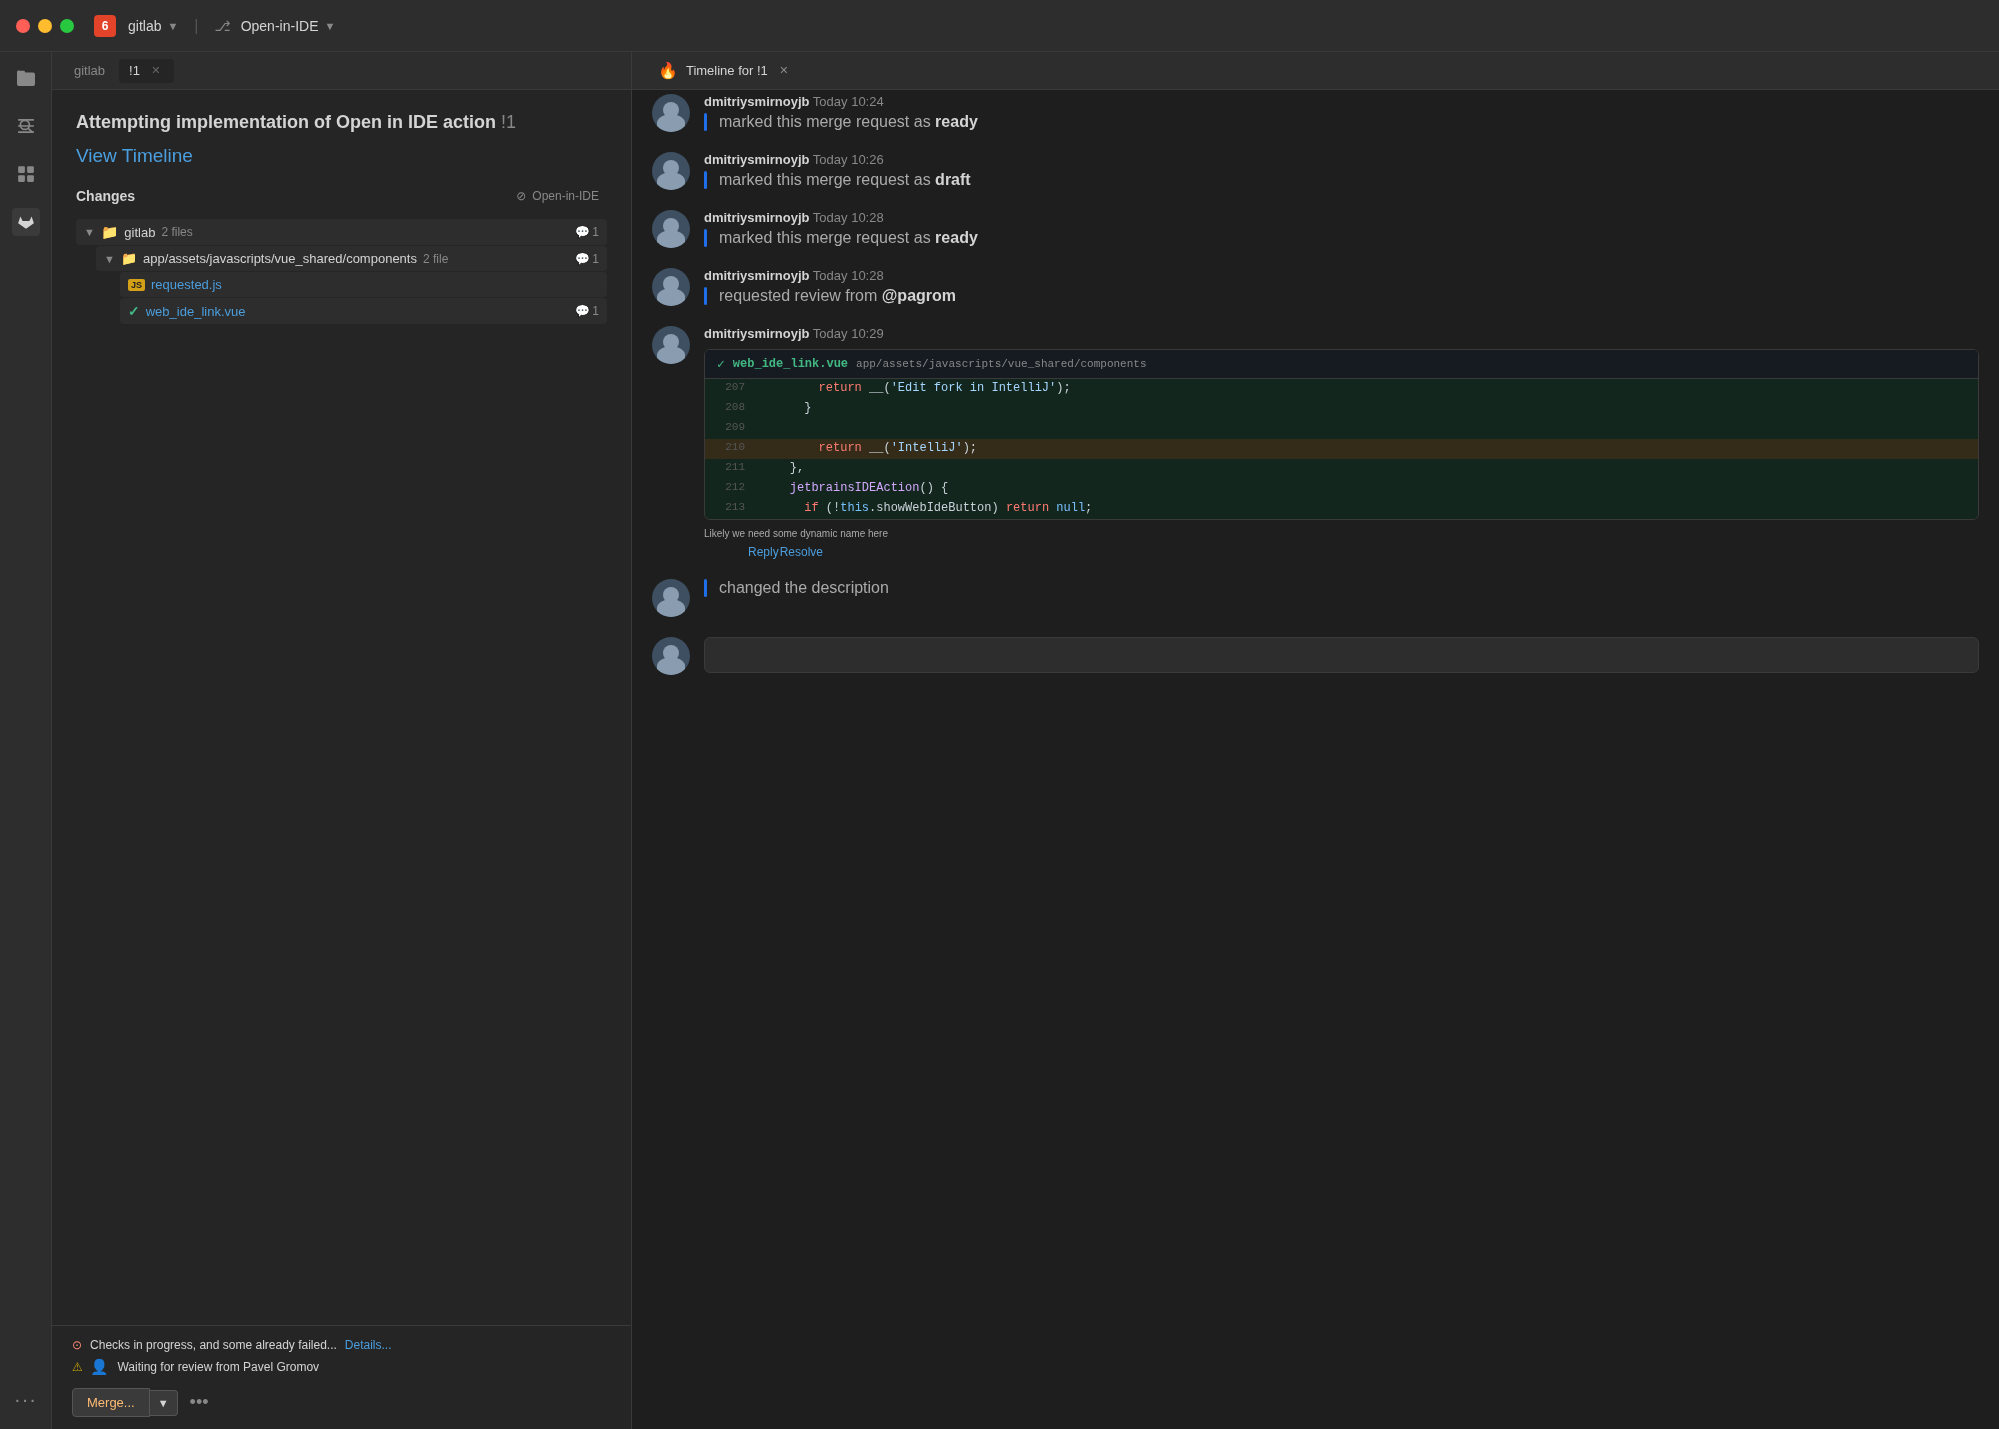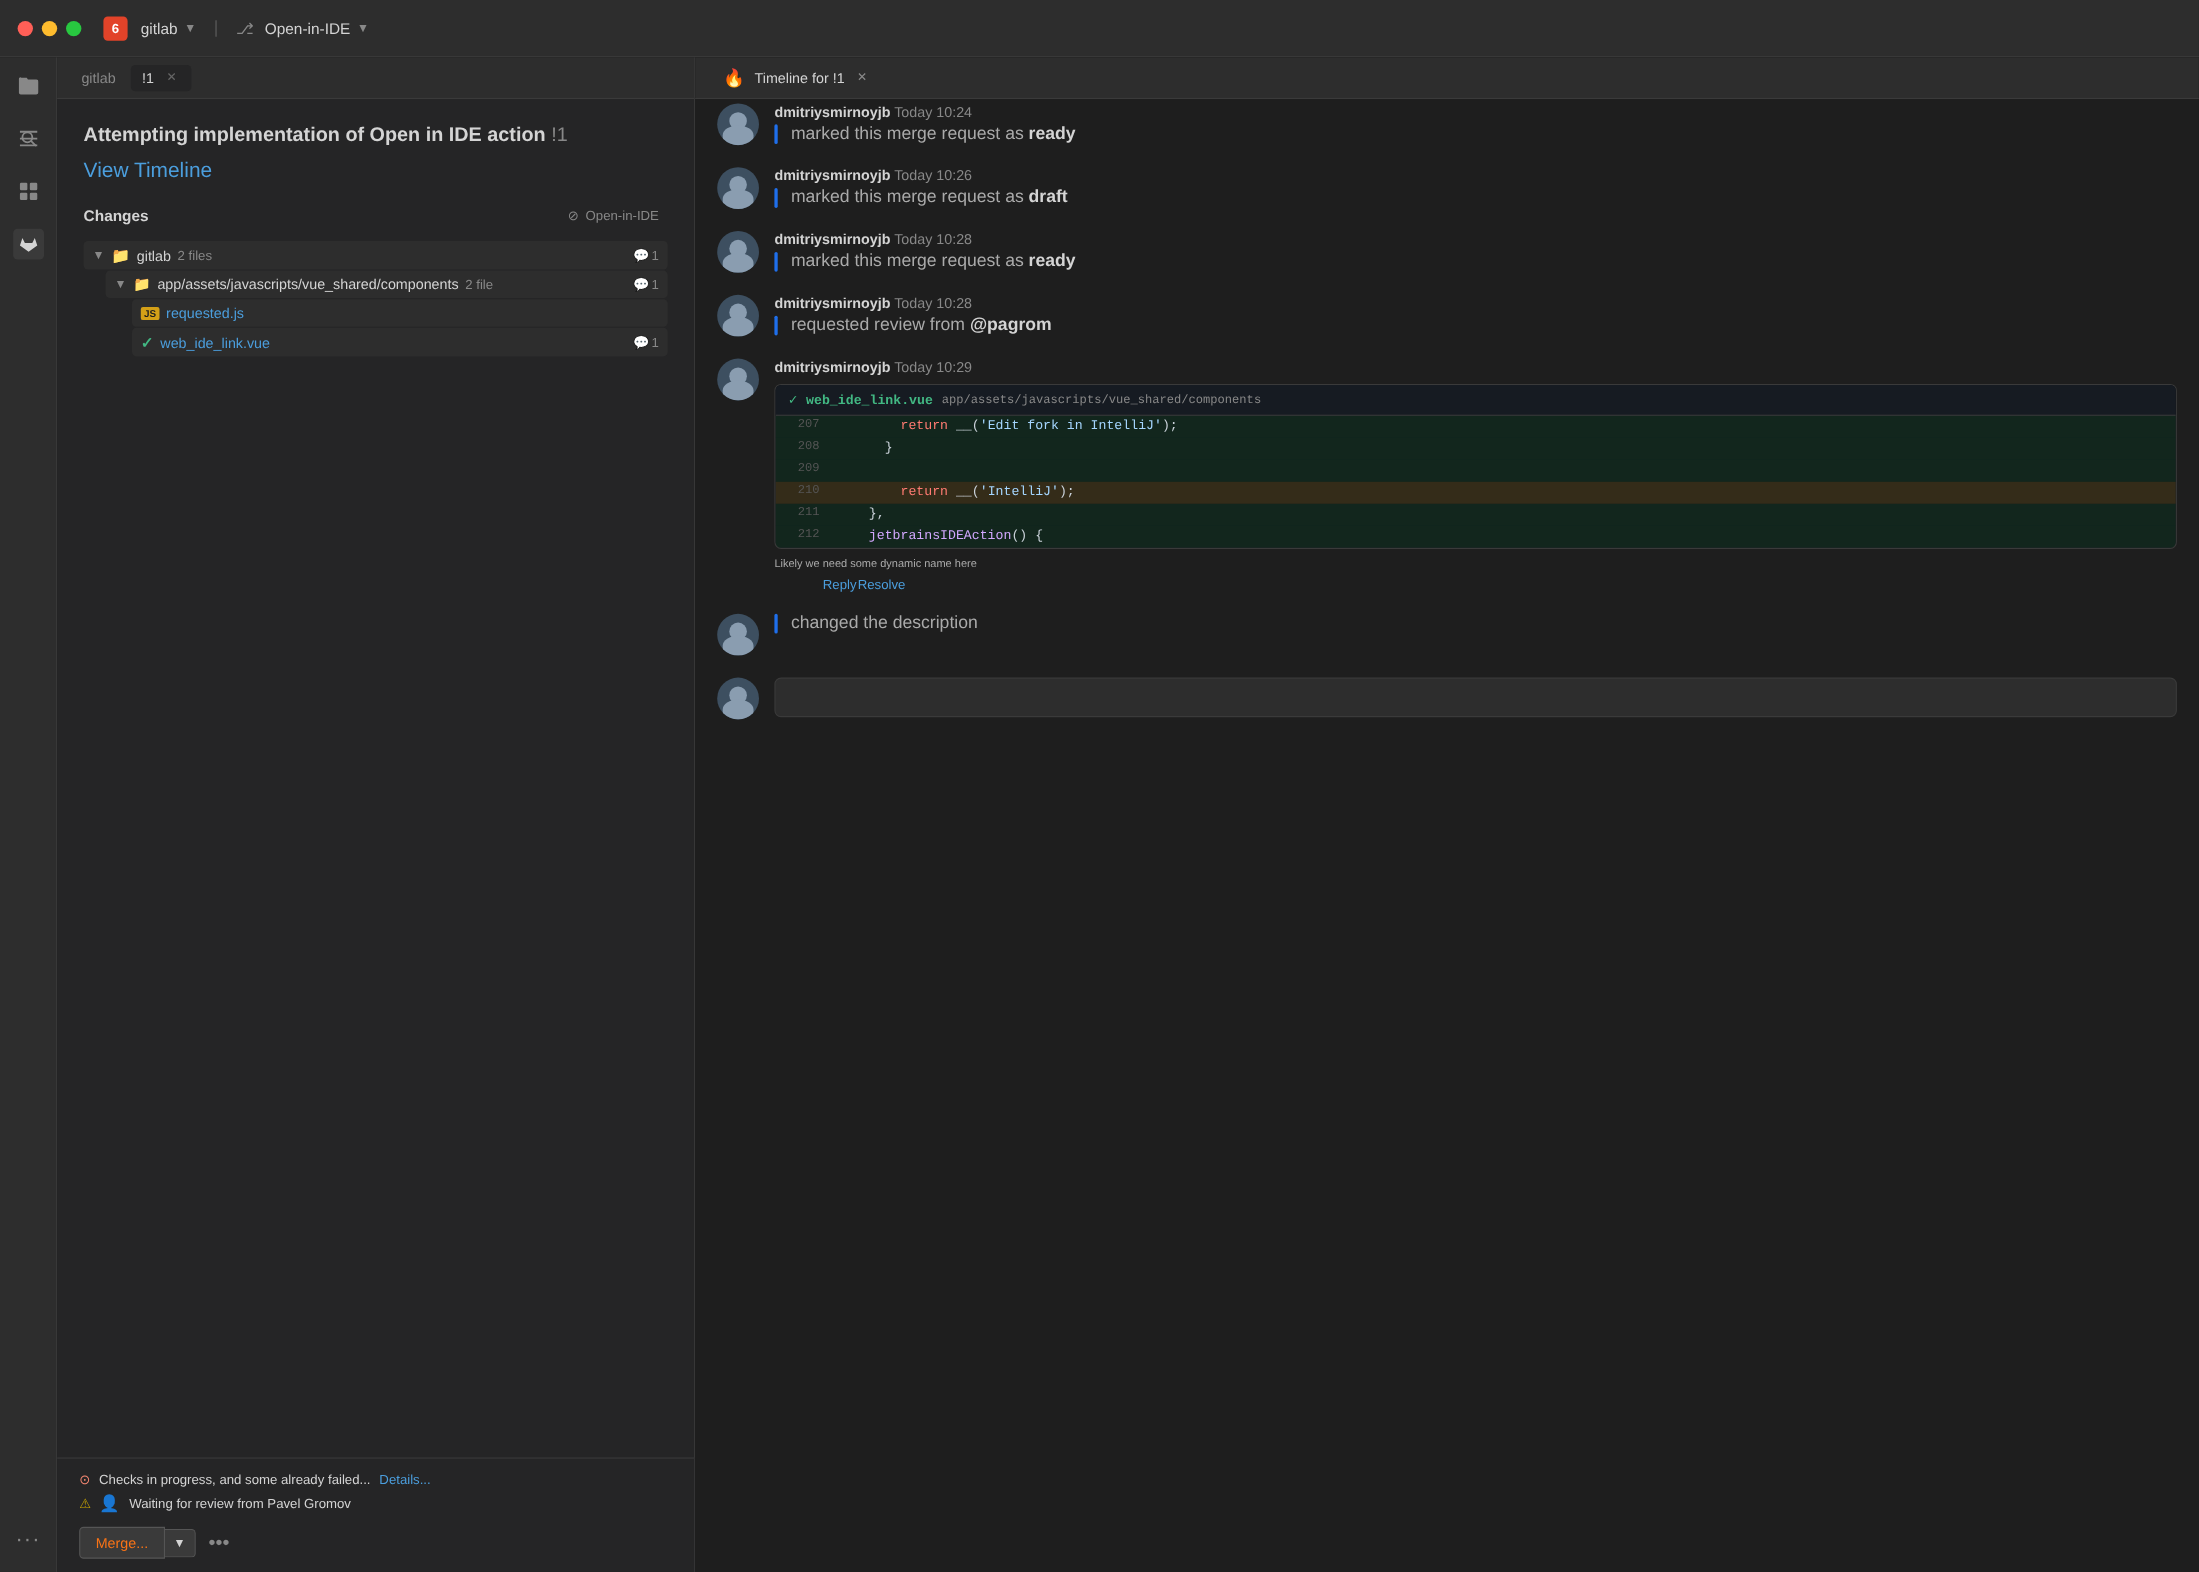--- a/index.html
+++ b/index.html
@@ -267,21 +267,21 @@
       gap: 8px;
       margin-top: 12px;
     }
     .merge-btn {
       display: flex;
       align-items: center;
     }
     .merge-main {
       background: #3a3a3a;
       border: 1px solid #555;
-      color: #f97316;
+      color: #fdba74;
       font-size: 13px;
       padding: 6px 14px;
       border-radius: 4px 0 0 4px;
       cursor: pointer;
     }
     .merge-dropdown {
       background: #3a3a3a;
       border: 1px solid #555;
       border-left: none;
       color: #d4d4d4;
@@ -753,20 +753,24 @@
                 <span class="code-line-content">        <span style="color:#ff7b72;">return</span> __(<span style="color:#a5d6ff;">'IntelliJ'</span>);</span>
               </div>
               <div class="code-line added">
                 <span class="code-line-num">211</span>
                 <span class="code-line-content">    },</span>
               </div>
               <div class="code-line added">
                 <span class="code-line-num">212</span>
                 <span class="code-line-content">    <span style="color:#d2a8ff;">jetbrainsIDEAction</span>() {</span>
               </div>
+              <div class="code-line added">
+                <span class="code-line-num">213</span>
+                <span class="code-line-content">      <span style="color:#ff7b72;">if</span> (!<span style="color:#79c0ff;">this</span>.showWebIdeButton) <span style="color:#ff7b72;">return</span> <span style="color:#79c0ff;">null</span>;</span>
+              </div>
             </div>
           </div>
 
           <div class="comment-text">Likely we need some dynamic name here</div>
           <div class="comment-actions">
             <span class="comment-action-link">Reply</span>
             <span class="comment-action-link">Resolve</span>
           </div>
         </div>
       </div>

